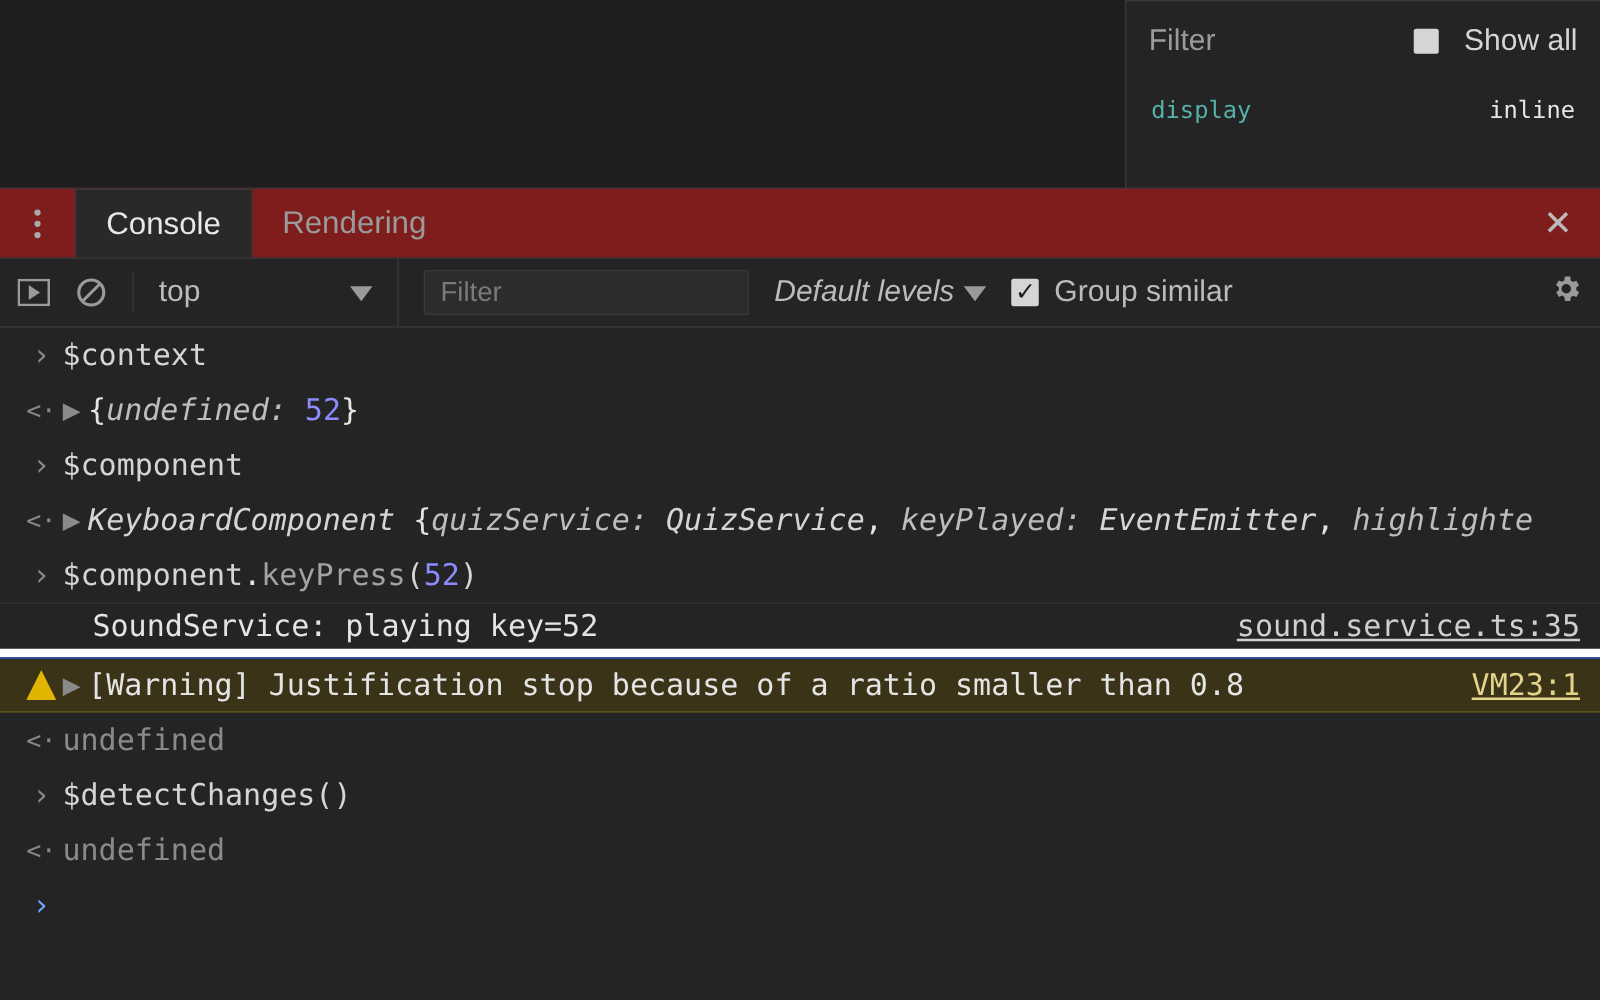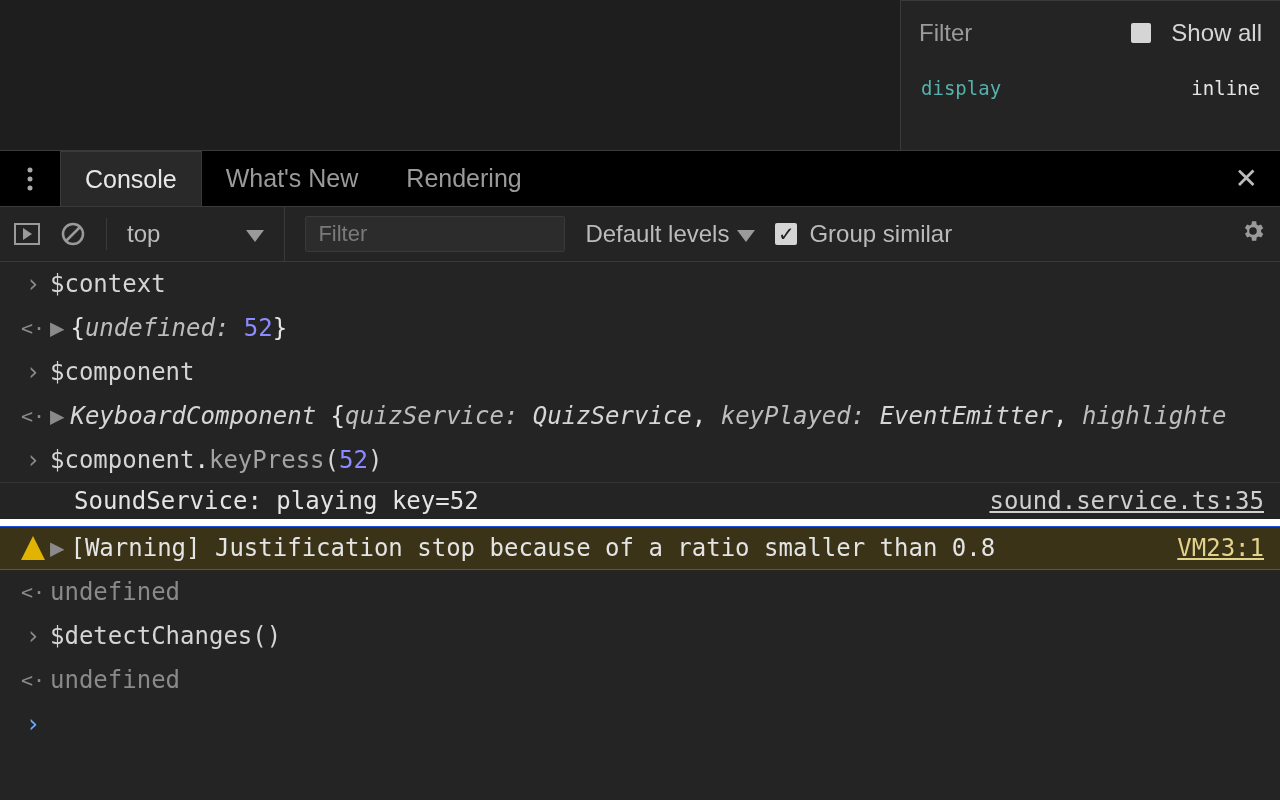--- a/index.html
+++ b/index.html
@@ -40,21 +40,21 @@
     font-size: 19px;
     display: flex; justify-content: space-between;
     color: #aaa; padding: 0 2px;
   }
   .styles-props .prop { color: #55b1ac; }
   .styles-props .val  { color: #e5e5e5; }
 
   
   .drawer-tabs {
     display: flex; align-items: center;
-    background: #000000;
+    background: #7f1d1d;
     border-top: 1px solid #3a3a3a;
     height: 56px;
     font-size: 25px;
   }
   .drawer-tabs .kebab {
     width: 60px; display:flex; align-items:center; justify-content:center;
     color: #aaa; font-size: 22px; letter-spacing: 0;
   }
   .drawer-tabs .tab {
     padding: 0 24px; height: 100%;
@@ -79,37 +79,37 @@
     border-bottom: 1px solid #3a3a3a;
     padding: 0 14px;
     gap: 20px;
     font-size: 24px;
     color: #bbb;
   }
   .toolbar-icon { color: #9a9a9a; display:inline-flex; align-items:center; }
   .toolbar-icon svg { display:block; }
   .divider { width:1px; height:32px; background:#3a3a3a; }
   .context-select {
-    display:flex; align-items:center; gap: 86px;
+    display:flex; align-items:center; gap: 120px;
     border-right: 1px solid #3a3a3a; padding-right: 20px;
     height: 100%;
   }
   .context-select .tri::after{
     content:""; display:inline-block;
     border-left: 9px solid transparent;
     border-right: 9px solid transparent;
     border-top: 12px solid #9a9a9a;
   }
   .filter-input {
     background: #2c2c2c; border: 1px solid #3a3a3a;
     height: 36px; width: 260px; border-radius: 2px;
     color:#d5d5d5; font-size: 22px; padding: 0 12px;
   }
   .filter-input::placeholder{ color:#7a7a7a; }
-  .levels { display:flex; align-items:center; gap:8px; }
+  .levels { display:flex; align-items:center; gap:8px;font-style:italic; }
   .levels .tri::after{
     content:""; display:inline-block;
     border-left: 9px solid transparent;
     border-right: 9px solid transparent;
     border-top: 12px solid #9a9a9a;
   }
   .group-similar { display:flex; align-items:center; gap:12px; }
   .group-similar .chk {
     width: 22px; height: 22px; background:#d5d5d5; border-radius:2px;
     display:inline-flex; align-items:center; justify-content:center;
@@ -180,23 +180,20 @@
     <svg width="6" height="24" viewBox="0 0 6 24">
         <circle cx="3" cy="3" r="2.5" fill="#aaa"></circle>
         <circle cx="3" cy="12" r="2.5" fill="#aaa"></circle>
         <circle cx="3" cy="21" r="2.5" fill="#aaa"></circle>
       </svg>
   </div>
   <div class="tab active">
       <span>Console</span>
     </div>
   <div class="tab">
-      <span>What's New</span>
-    </div>
-  <div class="tab">
       <span>Rendering</span>
     </div>
   <div class="close">✕</div>
 </div>
 
 <div class="console-toolbar">
   <span class="toolbar-icon">
     <svg width="26" height="22">
         <rect x="1" y="1" width="24" height="20" fill="none" stroke="#9a9a9a" stroke-width="2"></rect>
         <polygon points="9,5 18,11 9,17" fill="#9a9a9a"></polygon>

